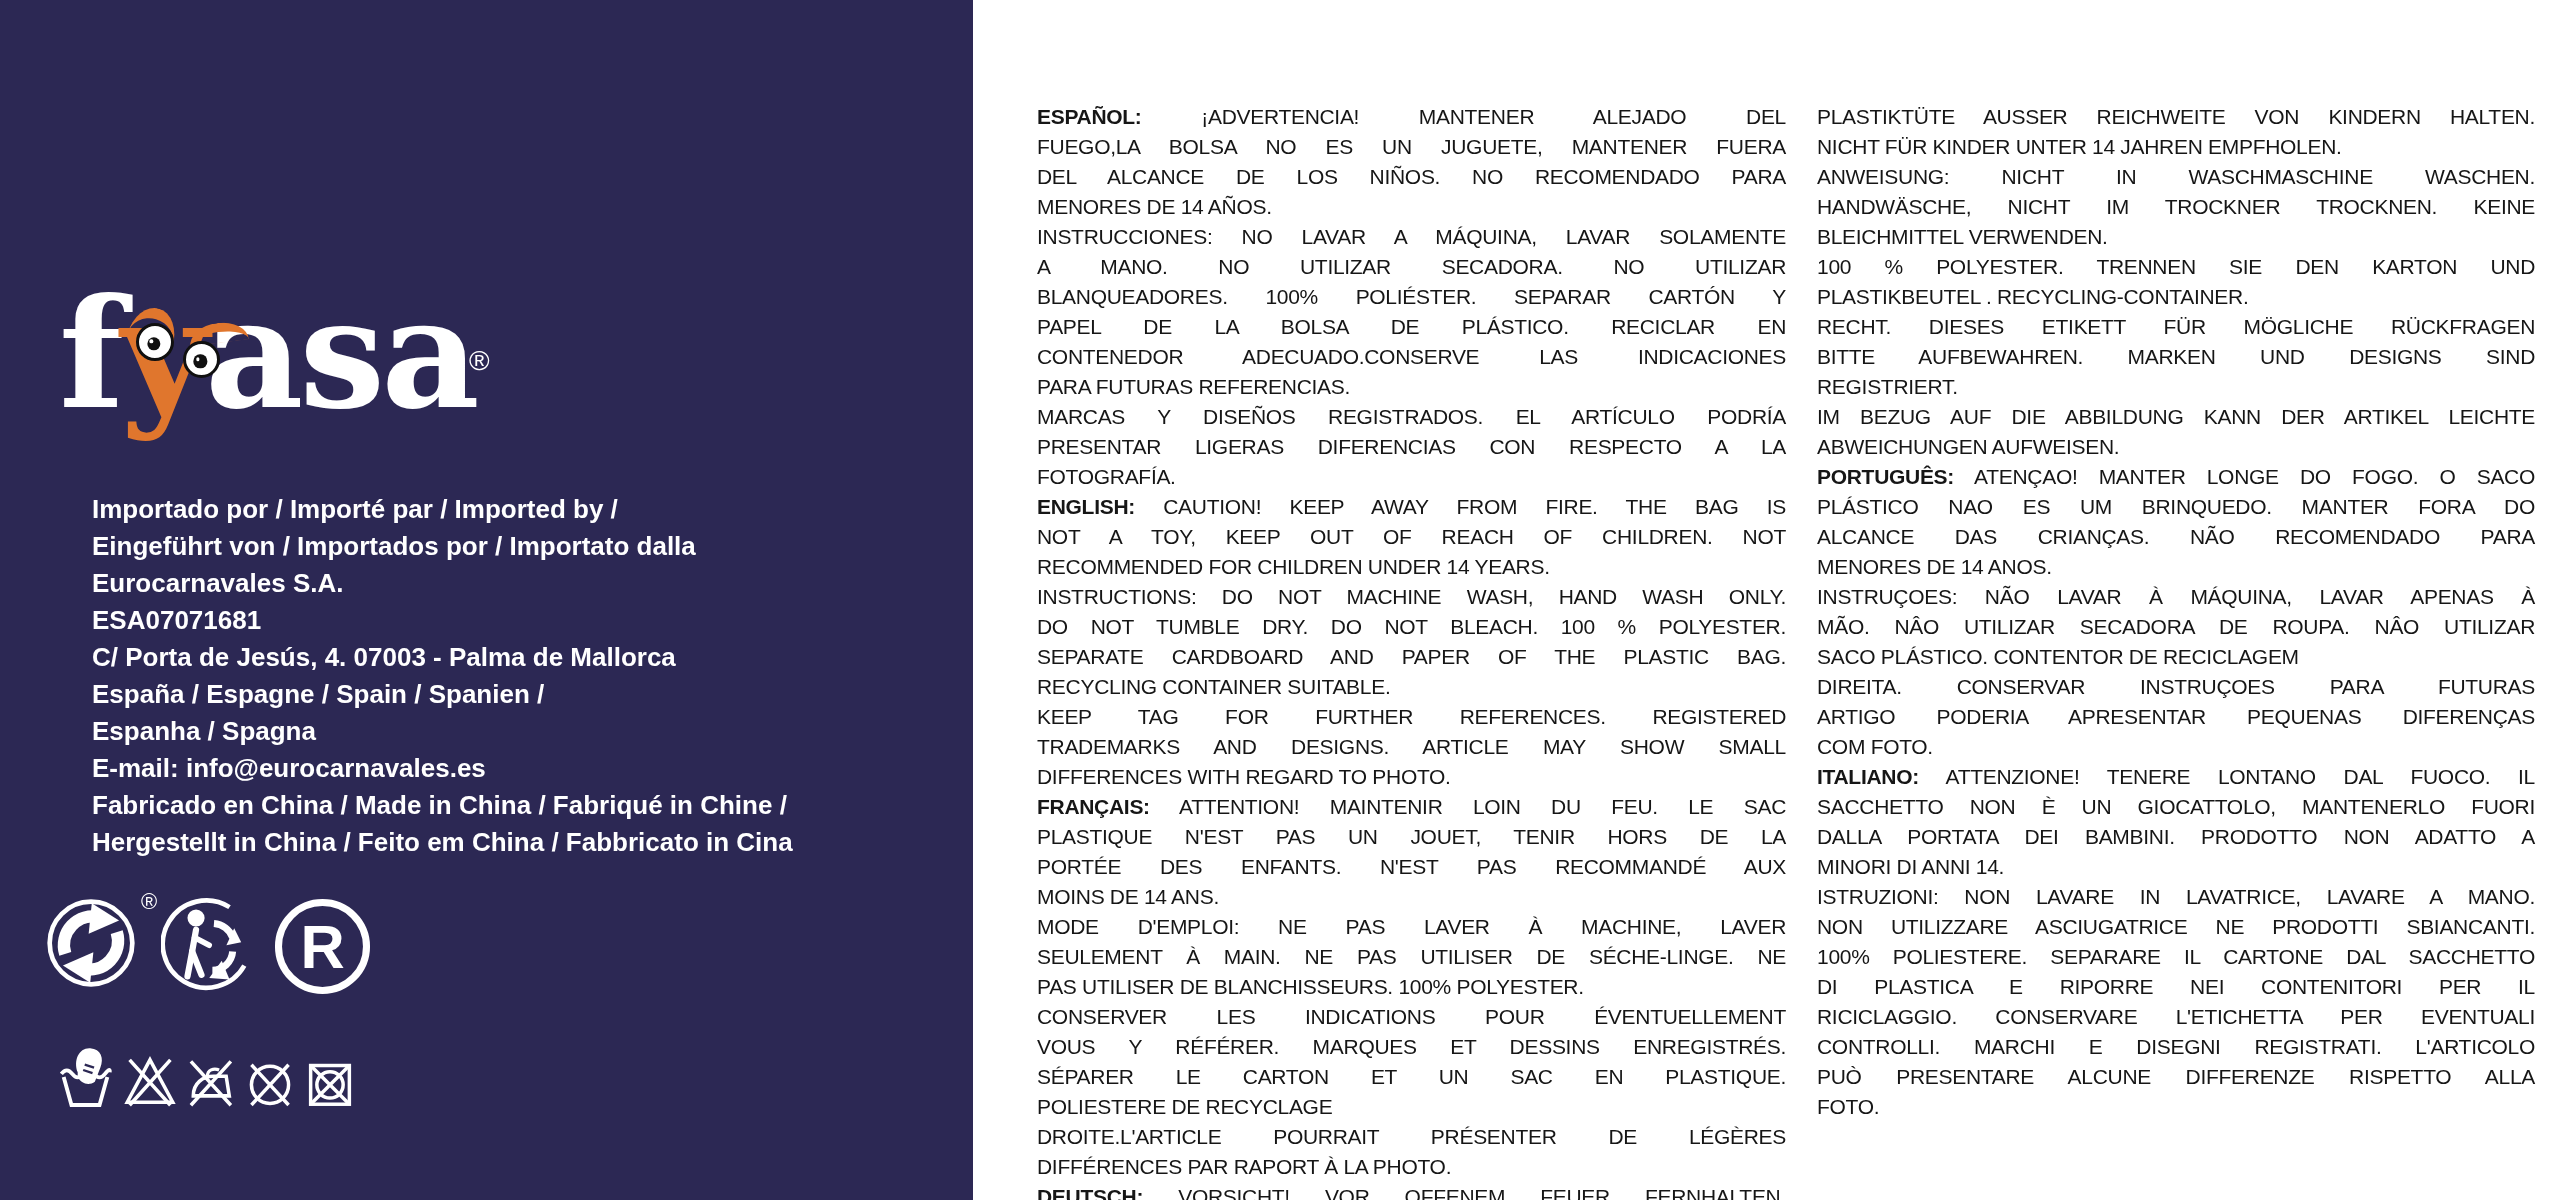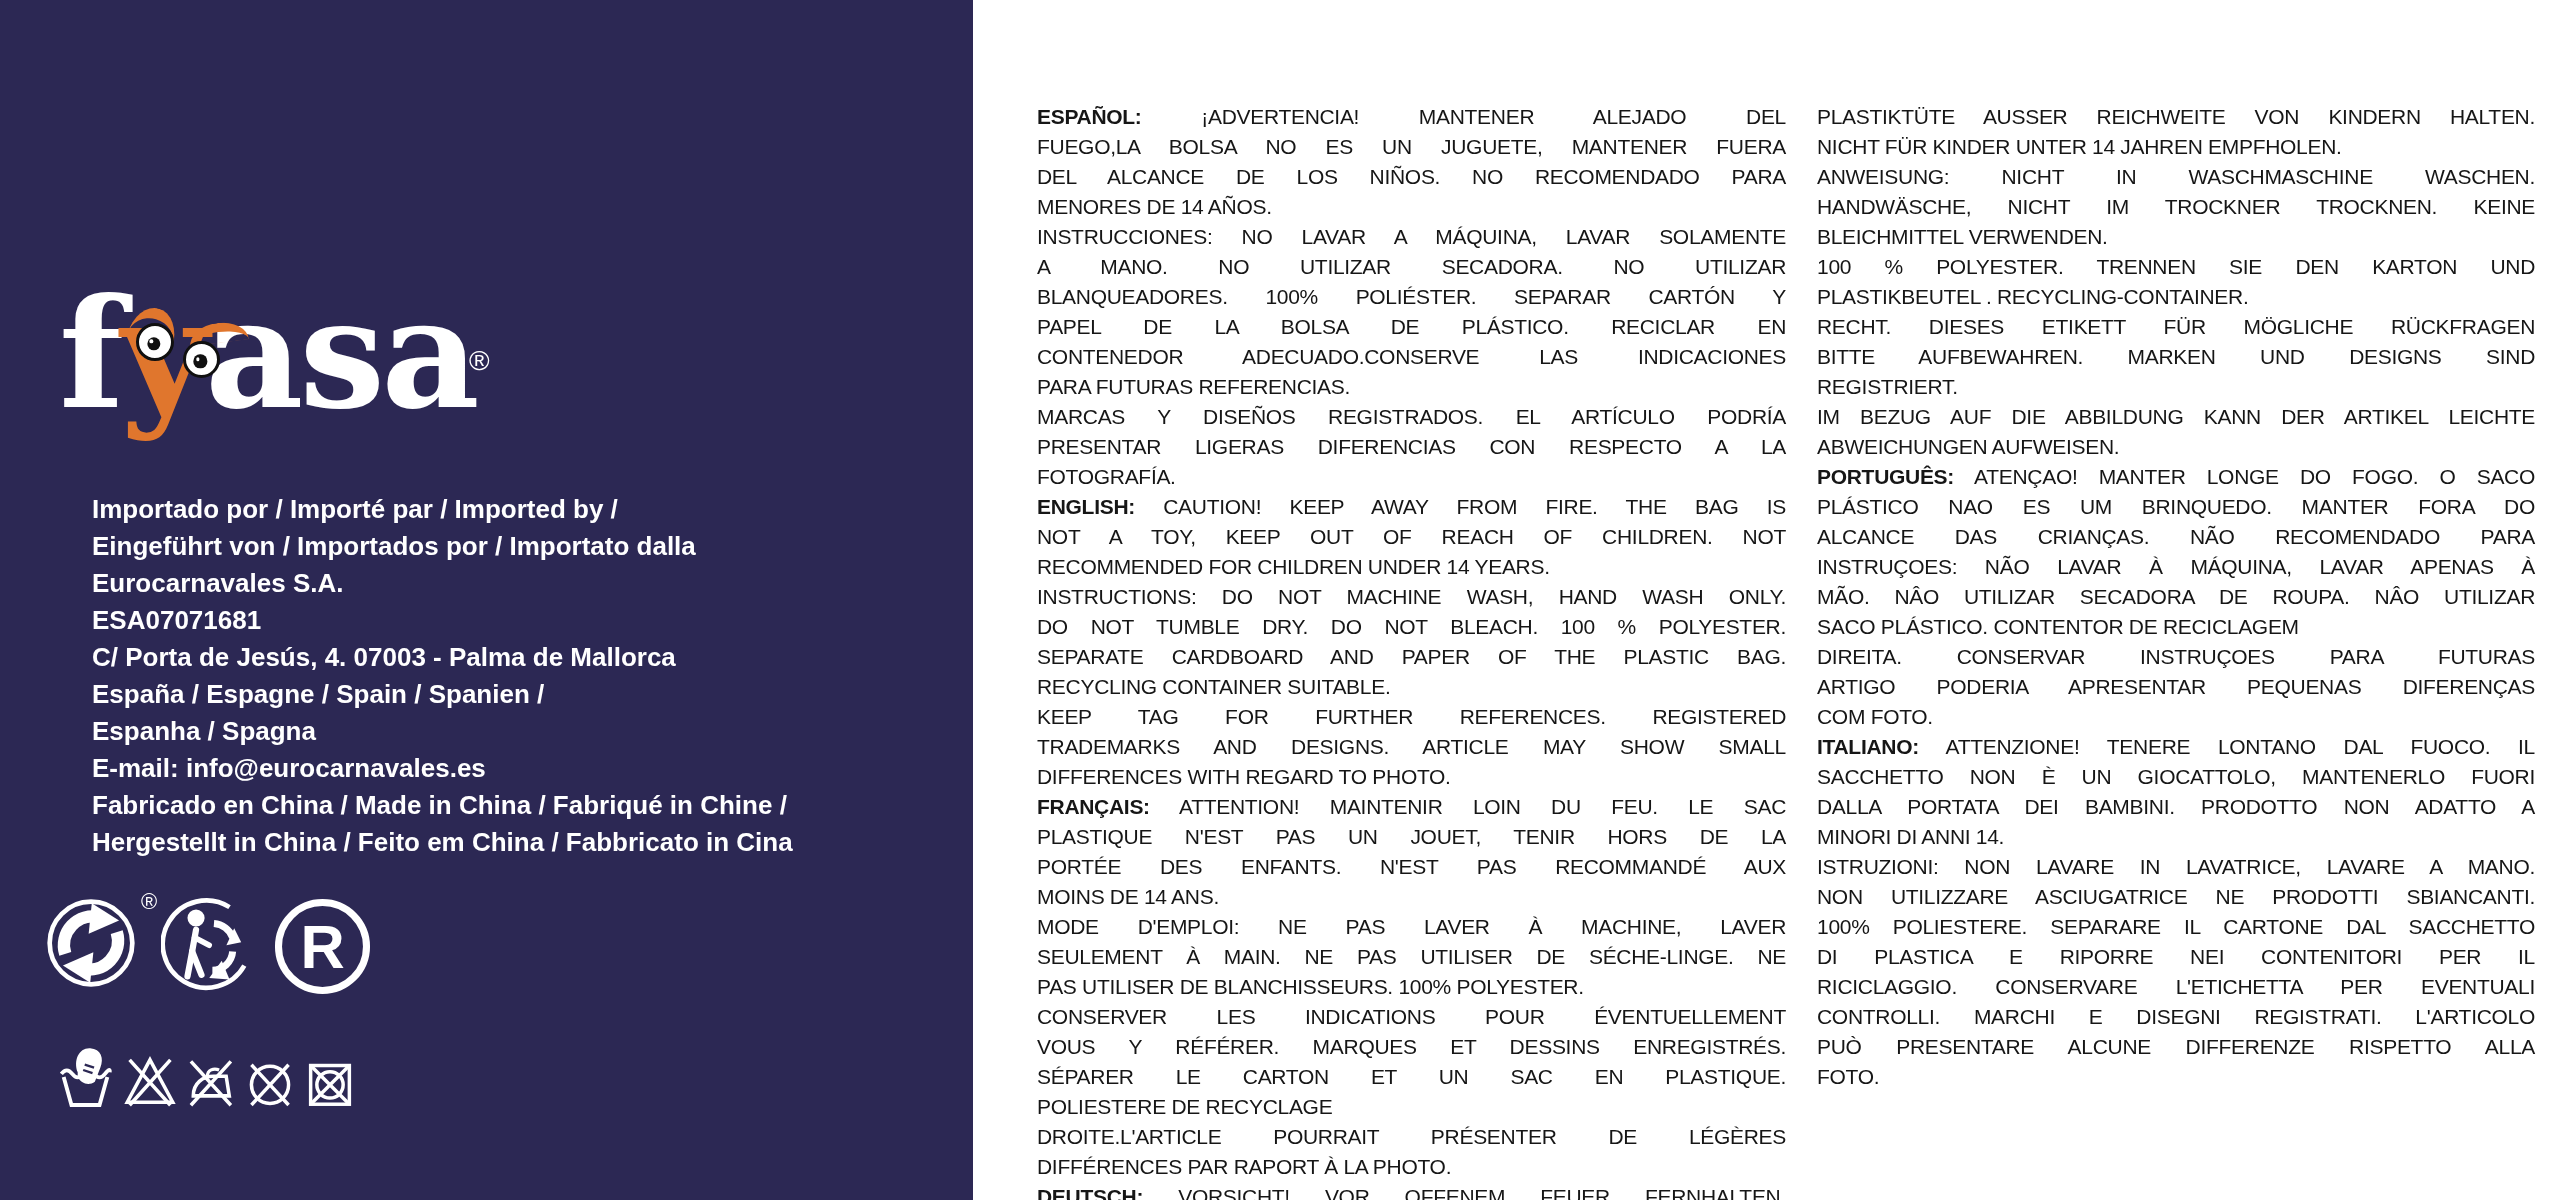--- a/index.html
+++ b/index.html
@@ -241,20 +241,21 @@
       <div class="text-line justify">100 % POLYESTER. TRENNEN SIE DEN KARTON UND</div>
       <div class="text-line">PLASTIKBEUTEL . RECYCLING-CONTAINER.</div>
       <div class="text-line justify">RECHT. DIESES ETIKETT FÜR MÖGLICHE RÜCKFRAGEN</div>
       <div class="text-line justify">BITTE AUFBEWAHREN.  MARKEN UND DESIGNS SIND</div>
       <div class="text-line">REGISTRIERT.</div>
       <div class="text-line justify">IM BEZUG AUF DIE ABBILDUNG KANN DER ARTIKEL LEICHTE</div>
       <div class="text-line">ABWEICHUNGEN AUFWEISEN.</div>
       <div class="text-line justify"><span class="lang-label">PORTUGUÊS:</span> ATENÇAO! MANTER LONGE DO FOGO. O SACO</div>
       <div class="text-line justify">PLÁSTICO NAO ES UM BRINQUEDO. MANTER FORA DO</div>
       <div class="text-line justify">ALCANCE DAS CRIANÇAS. NÃO RECOMENDADO PARA</div>
+      <div class="text-line">MENORES DE 14 ANOS.</div>
       <div class="text-line justify">INSTRUÇOES: NÃO LAVAR À MÁQUINA, LAVAR APENAS À</div>
       <div class="text-line justify">MÃO. NÂO UTILIZAR SECADORA DE ROUPA. NÂO UTILIZAR</div>
       <div class="text-line">SACO PLÁSTICO. CONTENTOR DE RECICLAGEM</div>
       <div class="text-line justify">DIREITA. CONSERVAR INSTRUÇOES PARA FUTURAS</div>
       <div class="text-line justify">ARTIGO PODERIA APRESENTAR PEQUENAS DIFERENÇAS</div>
       <div class="text-line">COM FOTO.</div>
       <div class="text-line justify"><span class="lang-label">ITALIANO:</span> ATTENZIONE! TENERE LONTANO DAL FUOCO. IL</div>
       <div class="text-line justify">SACCHETTO NON È UN GIOCATTOLO, MANTENERLO FUORI</div>
       <div class="text-line justify">DALLA PORTATA DEI BAMBINI. PRODOTTO NON ADATTO A</div>
       <div class="text-line">MINORI DI ANNI 14.</div>

